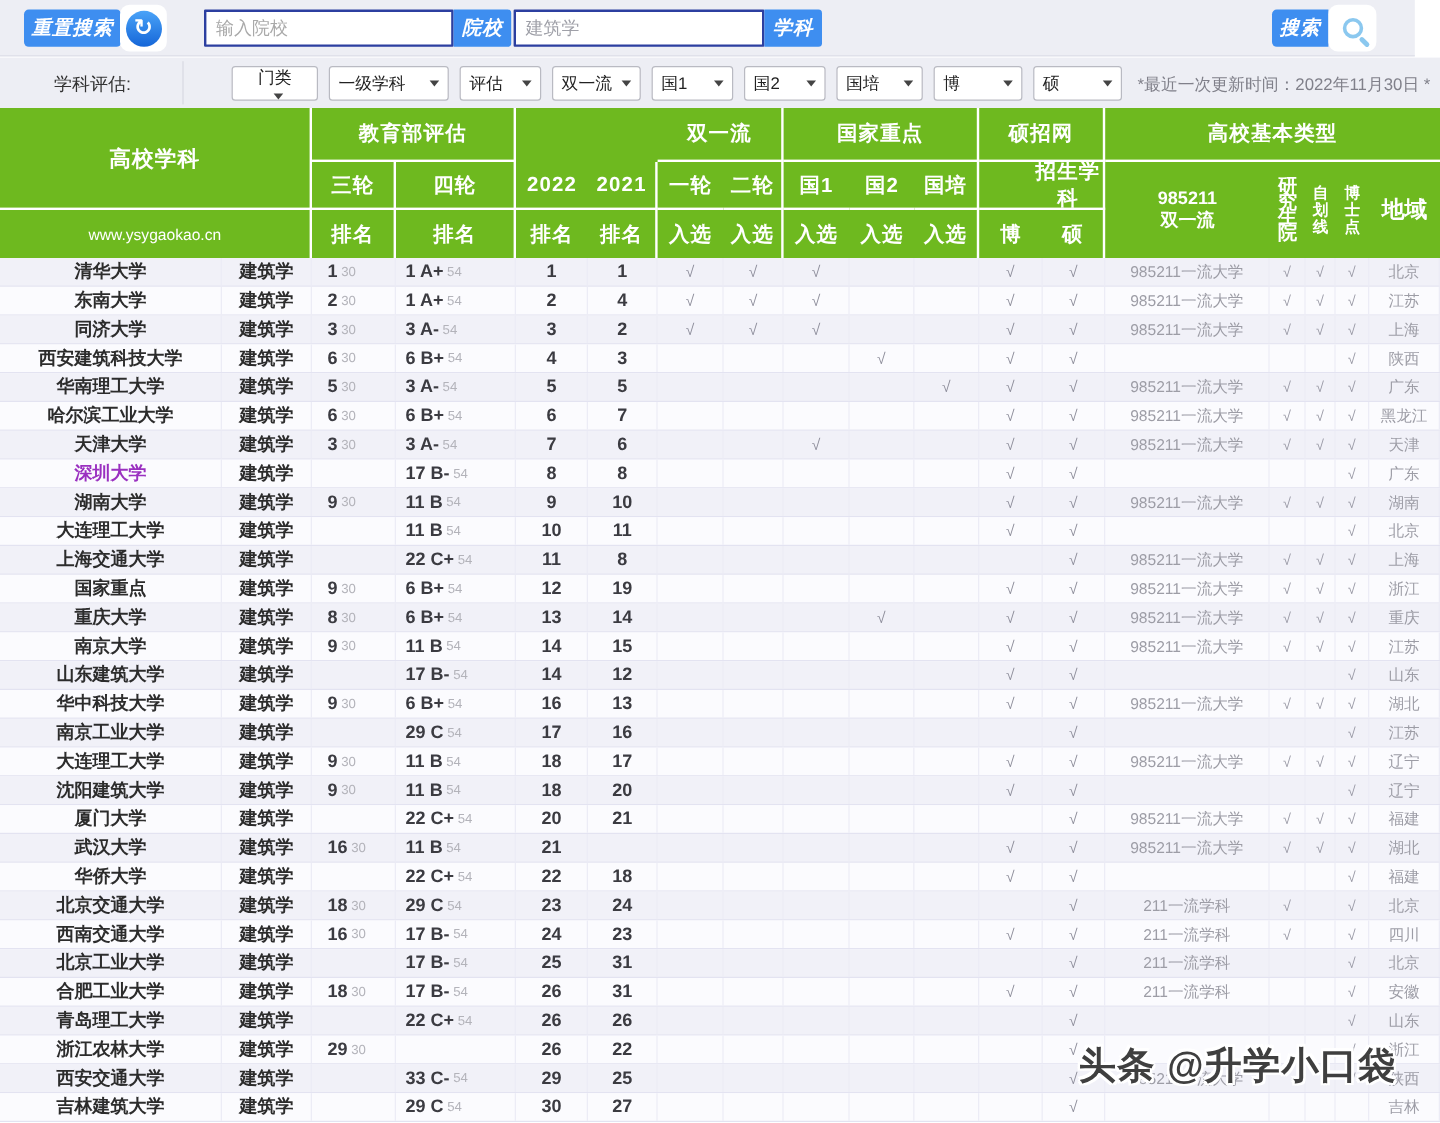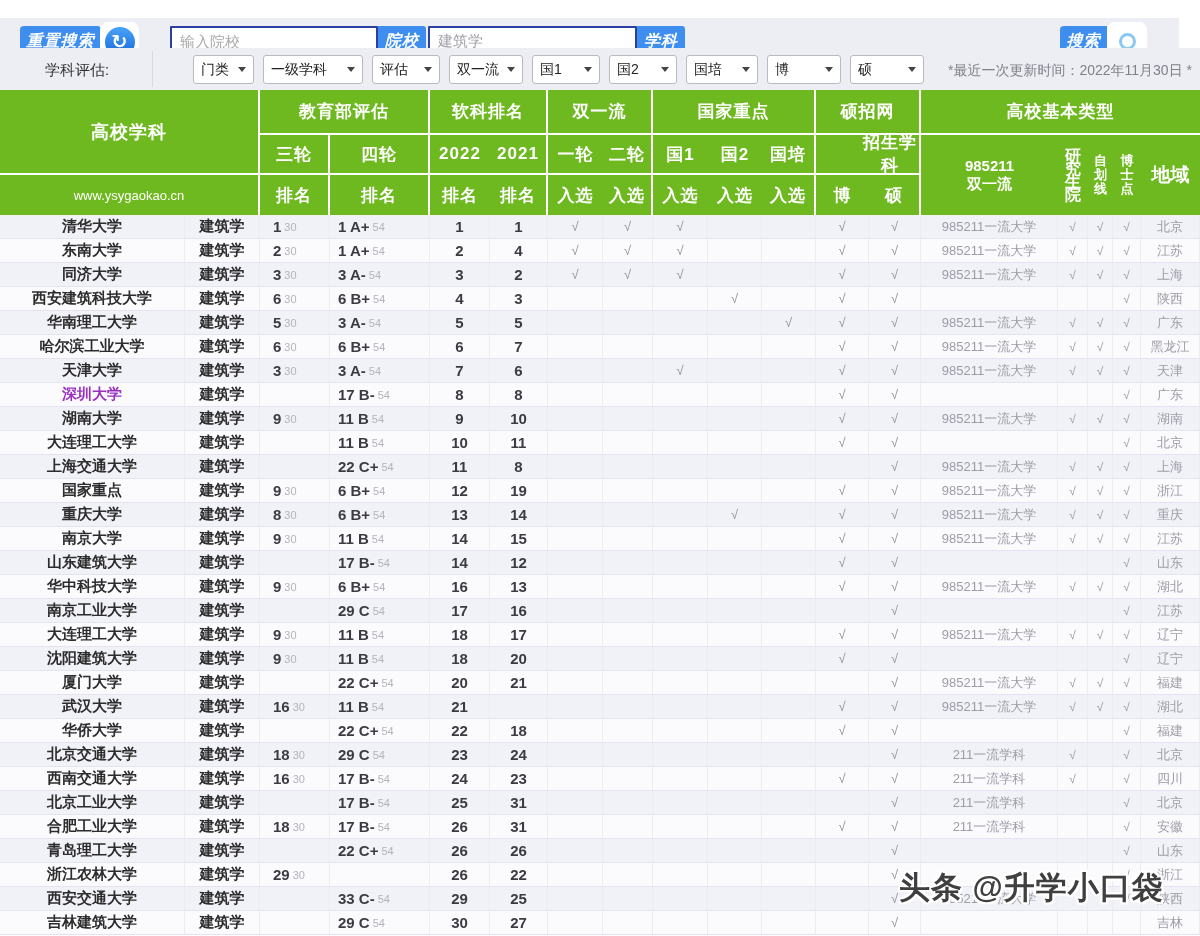--- a/index.html
+++ b/index.html
@@ -1,21 +1,21 @@
 <!DOCTYPE html>
 <html><head>
 <meta charset="utf-8">
 <style>
   * { margin:0; padding:0; box-sizing:border-box; }
   html,body { width:1200px; height:936px; background:#fff; overflow:hidden;
     font-family:"Liberation Sans","DejaVu Sans",sans-serif; }
   #stage { position:relative; width:1200px; height:936px; background:#fff; }
 
   
-  .topbar { position:absolute; left:0; top:18px; width:1179px; height:47px;
+  .topbar { position:absolute; left:0; top:0; width:1179px; height:47px;
     background:#edeef4; border-bottom:1px solid #dcdee8; }
   .kai { font-family:"Liberation Serif","DejaVu Serif",serif; font-style:italic; font-weight:700; }
   .btn-blue { position:absolute; top:8px; height:31px; background:#3e8ef0; color:#fff;
     border:none; border-radius:4px; font-size:16px; cursor:pointer; letter-spacing:1px; }
   #reset-btn { left:20px; width:81px; }
   .icon-box { position:absolute; background:#fff; border-radius:8px; display:flex;
     align-items:center; justify-content:center; }
   #refresh-box { left:100px; top:4px; width:39px; height:39px; }
   #refresh-circle { width:30px; height:30px; border-radius:50%;
     background:linear-gradient(#4aa3f8,#1566d8); color:#fff; font-size:19px; font-weight:700;
@@ -100,21 +100,21 @@
     <button id="search-btn" class="btn-blue kai">搜索</button>
     <div id="mag-box" class="icon-box">
       <div class="mag"></div>
     </div>
   </div>
 
   <div class="filterbar">
     <div id="filter-label">学科评估:</div>
     <div id="filter-divider"></div>
     <div id="dropdowns">
-        <div class="dropdown" style="width: 61px;">
+        <div class="dropdown" style="width: 72px; flex-direction: column;">
           <span>门类</span>
           <span class="dd-arrow"></span>
         </div>
         <div class="dropdown" style="width: 100px;">
           <span>一级学科</span>
           <span class="dd-arrow"></span>
         </div>
         <div class="dropdown" style="width: 68px;">
           <span>评估</span>
           <span class="dd-arrow"></span>
@@ -150,21 +150,20 @@
   <div id="thead" class="grid18">
     <div class="hc br bb" id="hc-main" style="grid-column:1/3;grid-row:1/3;">高校学科</div>
     <div class="hc br bb" style="grid-column:3/5;grid-row:1/2;">教育部评估</div>
 
     <div class="hc br" id="hc-site" style="grid-column:1/3;grid-row:3/4;">www.ysygaokao.cn</div>
     <div class="hc br bb" style="grid-column:3/4;grid-row:2/3;">三轮</div>
     <div class="hc br bb" style="grid-column:4/5;grid-row:2/3;">四轮</div>
     <div class="hc br" style="grid-column:3/4;grid-row:3/4;">排名</div>
     <div class="hc br" style="grid-column:4/5;grid-row:3/4;">排名</div>
 
-    <div class="hc br bb" style="grid-column:5/7;grid-row:1/2;">软科排名</div>
     <div class="hc bb" style="grid-column:5/6;grid-row:2/3;">2022</div>
     <div class="hc br bb" style="grid-column:6/7;grid-row:2/3;">2021</div>
     <div class="hc" style="grid-column:5/6;grid-row:3/4;">排名</div>
     <div class="hc br" style="grid-column:6/7;grid-row:3/4;">排名</div>
 
     <div class="hc br bb" style="grid-column:7/9;grid-row:1/2;">双一流</div>
     <div class="hc bb" style="grid-column:7/8;grid-row:2/3;">一轮</div>
     <div class="hc br bb" style="grid-column:8/9;grid-row:2/3;">二轮</div>
     <div class="hc" style="grid-column:7/8;grid-row:3/4;">入选</div>
     <div class="hc br" style="grid-column:8/9;grid-row:3/4;">入选</div>

